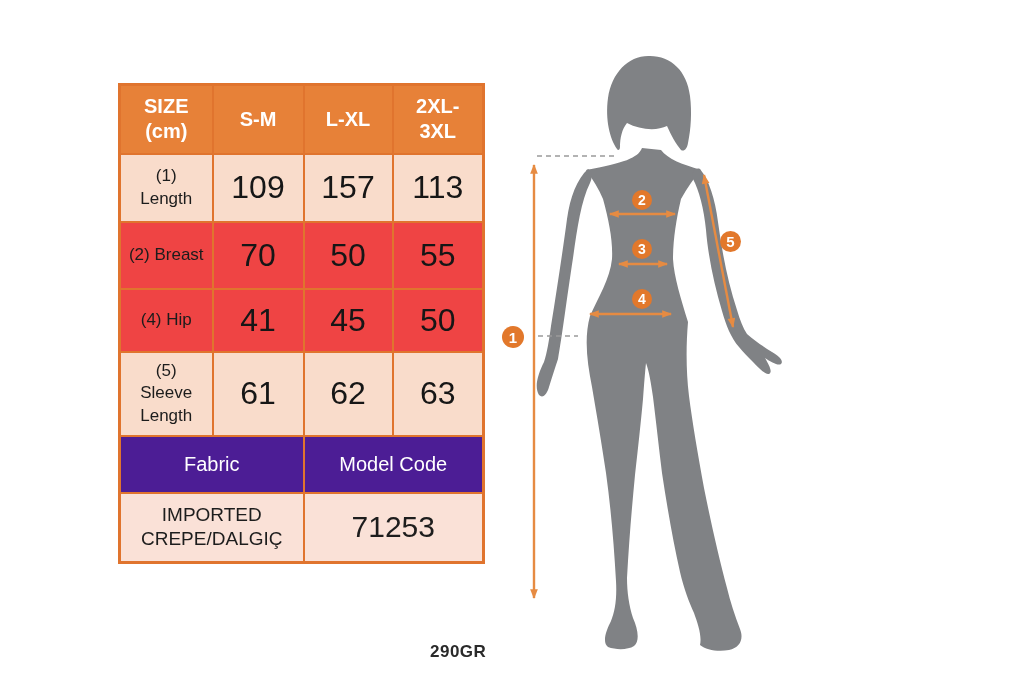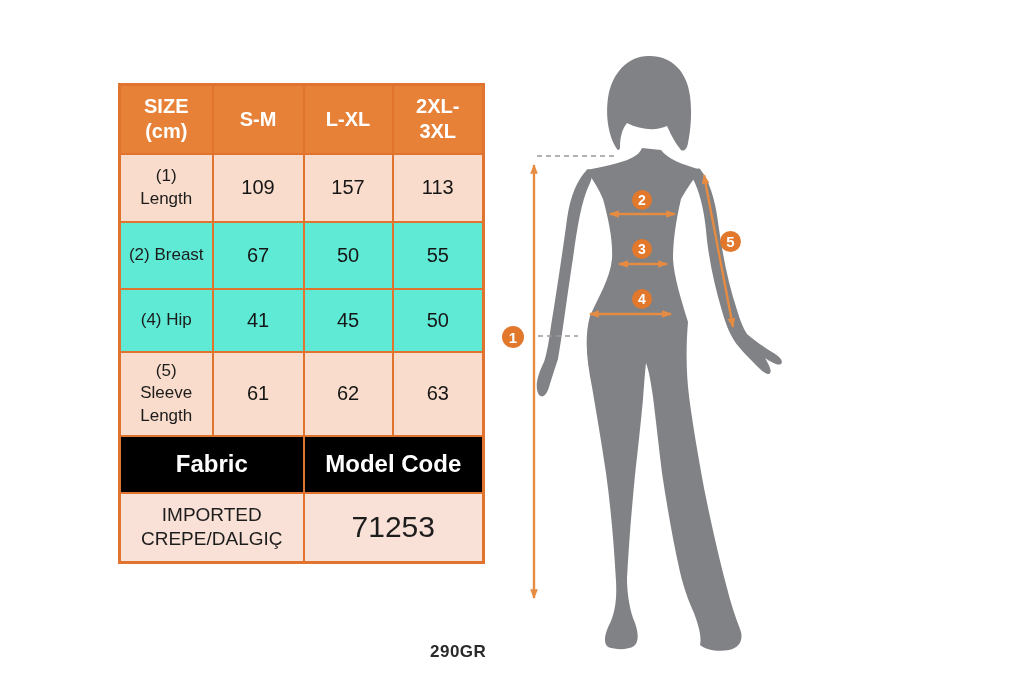--- a/index.html
+++ b/index.html
@@ -16,28 +16,28 @@
   }
   .size-table th,.size-table td{
     border:2px solid #e0742e;text-align:center;vertical-align:middle;
     padding:2px 4px;overflow:hidden;
   }
   .size-table th{
     background:#e78138;color:#ffffff;font-weight:bold;font-size:20px;line-height:1.25;
     white-space:pre-line;
   }
   td.lbl{font-size:17px;line-height:1.3;white-space:pre-line;color:#1c1c1c;}
-  td.val{font-size:20px;color:#161616;}
+  td.val{font-size:32px;color:#161616;}
   tr.band-a td{background:#f9dccb;}
-  tr.band-b td{background:#5eead4;}
+  tr.band-b td{background:#ef4444;}
   tr.r-head{height:69px;}
   tr.r1{height:68px;} tr.r2{height:67px;} tr.r3{height:64px;}
   tr.r4{height:63px;} tr.r5{height:84px;}
   tr.r-band{height:57px;}
-  tr.r-band td{background:#000000;color:#fff;font-weight:bold;font-size:24px;}
+  tr.r-band td{background:#4c1d95;color:#fff;font-weight:normal;font-size:20px;}
   tr.r-foot{height:70px;}
   tr.r-foot td{background:#fae1d7;}
   td.fabric-val{font-size:19px;line-height:1.3;white-space:pre-line;}
   td.model-val{font-size:30px;}
 
   
   svg.figure{position:absolute;left:0;top:0;width:1024px;height:696px;}
   .marker{
     position:absolute;border-radius:50%;background:#e2782b;color:#ffffff;
     display:flex;align-items:center;justify-content:center;
@@ -77,21 +77,21 @@
       </tr>
       <tr class="r1 band-a">
         <td class="lbl">(1)
 Length</td>
         <td class="val">109</td>
         <td class="val">157</td>
         <td class="val">113</td>
       </tr>
       <tr class="r2 band-b">
         <td class="lbl">(2) Breast</td>
-        <td class="val">67</td>
+        <td class="val">70</td>
         <td class="val">50</td>
         <td class="val">55</td>
       </tr>
       <tr class="r4 band-b">
         <td class="lbl">(4) Hip</td>
         <td class="val">41</td>
         <td class="val">45</td>
         <td class="val">50</td>
       </tr>
       <tr class="r5 band-a">

